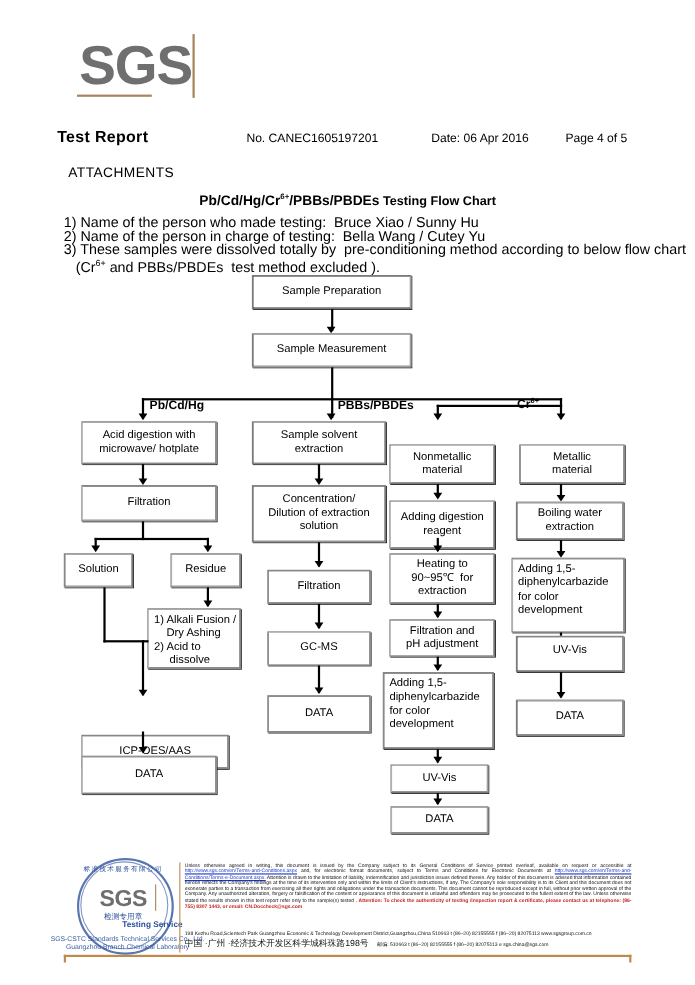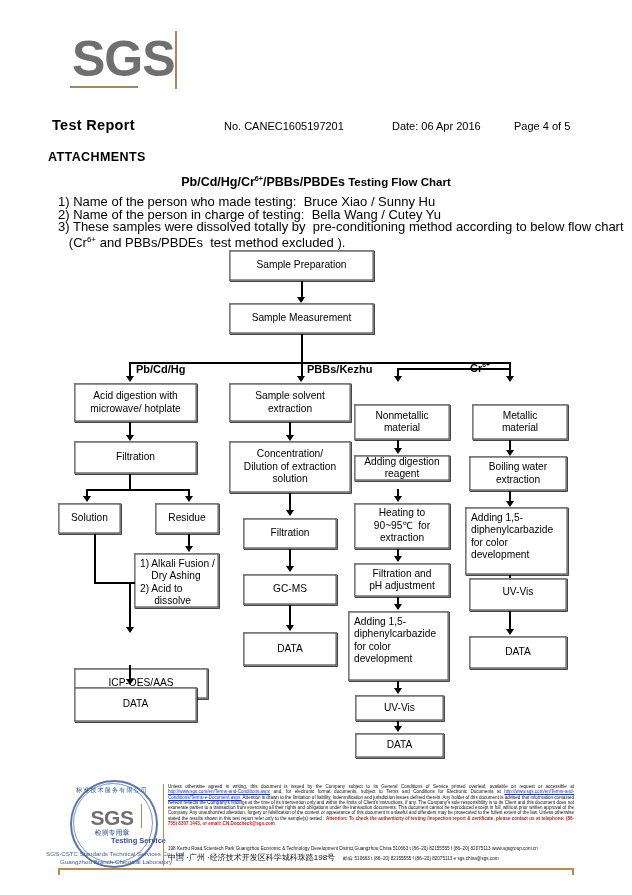--- a/index.html
+++ b/index.html
@@ -21,21 +21,21 @@
     color:#6f6f6f;line-height:50px;
   }
   .logo-vrule{position:absolute;left:175px;top:31px;width:2px;height:58px;background:#a9845c;}
   .logo-hrule{position:absolute;left:70px;top:86px;width:68px;height:2px;background:#a9845c;}
 
   .hdr-title{position:absolute;left:52px;top:117px;font-size:14.5px;font-weight:bold;letter-spacing:.3px;}
   .hdr-no{position:absolute;left:224px;top:120px;font-size:11px;}
   .hdr-date{position:absolute;left:392px;top:120px;font-size:11px;}
   .hdr-page{position:absolute;left:514px;top:120px;font-size:11px;}
 
-  .attachments{position:absolute;left:48px;top:150px;font-size:12.5px;font-weight:bold;letter-spacing:.4px;}
+  .attachments{position:absolute;left:62px;top:150px;font-size:12.5px;font-weight:normal;letter-spacing:.4px;}
 
   .chart-title{position:absolute;left:0;top:175px;width:632px;text-align:center;font-size:11.5px;font-weight:bold;}
   .chart-title .big{font-size:12.5px;}
   sup{font-size:.62em;vertical-align:super;}
 
   .notes{position:absolute;left:58px;top:196px;font-size:13px;line-height:12.6px;}
   .notes div{white-space:pre;}
 
   
   .fc{position:absolute;left:0;top:0;width:632px;height:895px;}
@@ -152,21 +152,21 @@
 
     <div class="ln vline" style="left:129px;top:362px;height:18px;"></div>
     <div class="arrow" style="left:125.5px;top:376px;"></div>
 
     <div class="ln vline" style="left:300.5px;top:362px;height:18px;"></div>
     <div class="arrow" style="left:297px;top:376px;"></div>
 
     <div class="ln vline" style="left:509px;top:362px;height:8px;"></div>
 
     <div class="branch-label" style="left:136px;top:363px;">Pb/Cd/Hg</div>
-    <div class="branch-label" style="left:307px;top:363px;">PBBs/Kezhu</div>
+    <div class="branch-label" style="left:307px;top:363px;">PBBs/PBDEs</div>
     <div class="branch-label" style="left:470px;top:361px;">Cr<sup>6+</sup></div>
 
     <div class="ln hline" style="left:397px;top:368px;width:114px;"></div>
     <div class="ln vline" style="left:397px;top:368px;height:12px;"></div>
     <div class="arrow" style="left:393.5px;top:376px;"></div>
     <div class="ln vline" style="left:509px;top:368px;height:12px;"></div>
     <div class="arrow" style="left:505.5px;top:376px;"></div>
 
     <div class="box" style="left:74px;top:383px;width:123px;height:39px;">
         <span>Acid digestion with<br>microwave/ hotplate</span>
@@ -224,21 +224,21 @@
     <div class="arrow" style="left:285.5px;top:625px;"></div>
 
     <div class="box" style="left:243px;top:632px;width:94px;height:34px;">DATA</div>
 
     <div class="box" style="left:354px;top:404px;width:96px;height:36px;">
         <span>Nonmetallic<br>material</span>
       </div>
     <div class="ln vline" style="left:397px;top:440px;height:12px;"></div>
     <div class="arrow" style="left:393.5px;top:448px;"></div>
 
-    <div class="box" style="left:354px;top:455px;width:96px;height:26px;">
+    <div class="box" style="left:354px;top:455px;width:96px;height:44px;">
         <span>Adding digestion<br>reagent</span>
       </div>
     <div class="ln vline" style="left:397px;top:489px;height:12px;"></div>
     <div class="arrow" style="left:393.5px;top:496px;"></div>
 
     <div class="box" style="left:354px;top:503px;width:96px;height:46px;">
         <span>Heating to<br>90~95℃&nbsp; for<br>extraction</span>
       </div>
     <div class="ln vline" style="left:397px;top:549px;height:12px;"></div>
     <div class="arrow" style="left:393.5px;top:556px;"></div>

